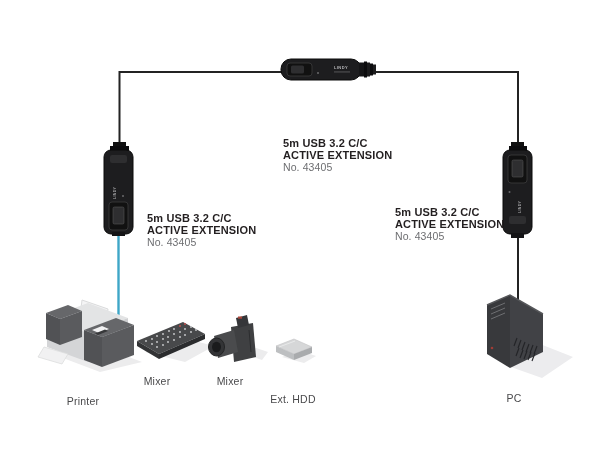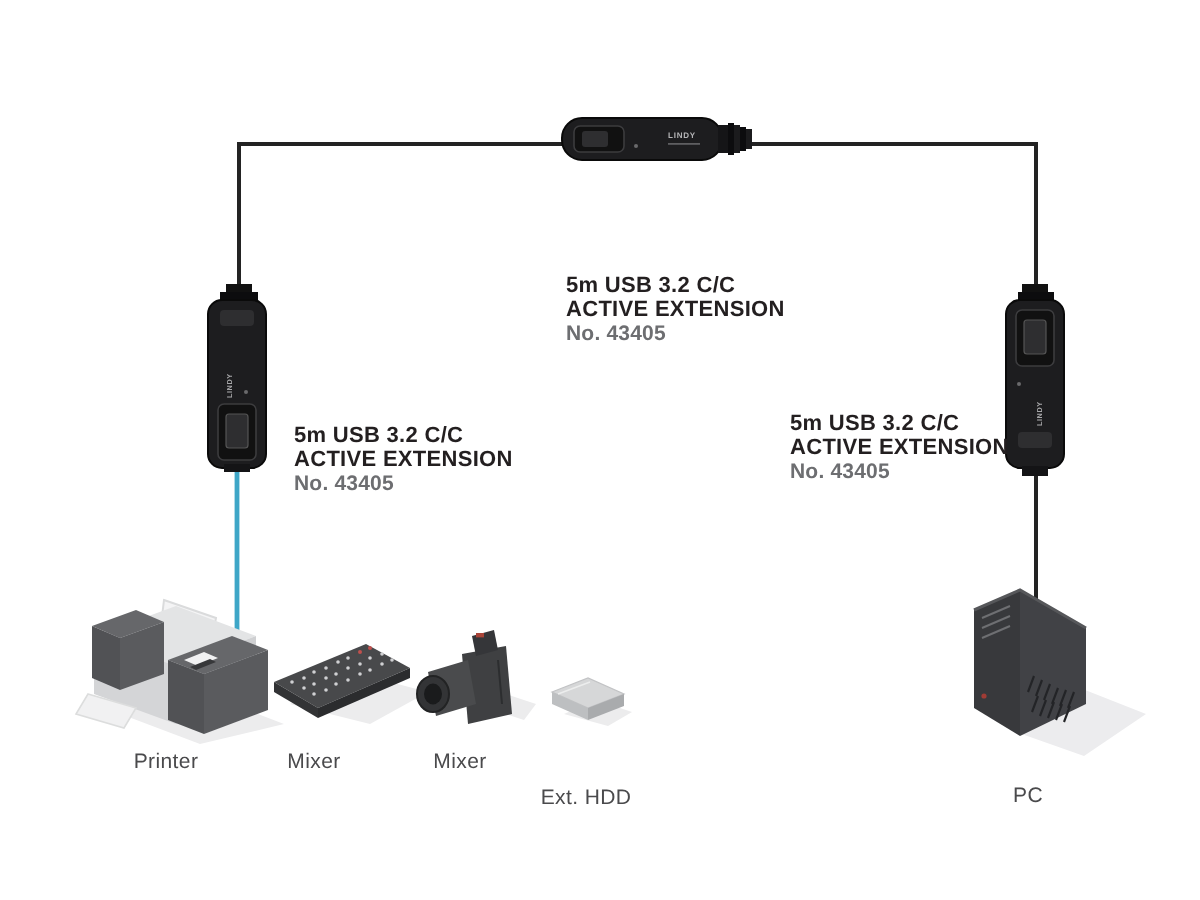--- a/index.html
+++ b/index.html
@@ -7,21 +7,21 @@
     position:relative;width:600px;height:450px;background:#ffffff;overflow:hidden;
     font-family:"Liberation Sans",sans-serif;
   }
   .diagram-svg{position:absolute;left:0;top:0;}
   .ext-label{
     position:absolute;
     font-weight:bold;font-size:11px;line-height:11.5px;
     color:#231f20;letter-spacing:.15px;white-space:nowrap;margin-top:41px;
   }
   .ext-label .num{
-    display:block;font-weight:700;font-size:10.5px;color:#6d6e71;letter-spacing:.1px;margin-top:.5px;
+    display:block;font-weight:400;font-size:10.5px;color:#6d6e71;letter-spacing:.1px;margin-top:.5px;
   }
   .ext-label span{display:block;}
   .dev-label{
     position:absolute;transform:translateX(-50%);
     font-size:10.5px;color:#4a4a4c;letter-spacing:.2px;white-space:nowrap;
   }
 </style>
 </head>
 <body>
 
@@ -180,19 +180,19 @@
     <span>ACTIVE EXTENSION</span>
     <span class="num">No. 43405</span>
   </div>
 
   <div class="ext-label" style="left:395px;top:166px">
     <span>5m USB 3.2 C/C</span>
     <span>ACTIVE EXTENSION</span>
     <span class="num">No. 43405</span>
   </div>
 
-  <div class="dev-label" style="left:83px;top:375px">Printer</div>
+  <div class="dev-label" style="left:83px;top:395px">Printer</div>
   <div class="dev-label" style="left:157px;top:375px">Mixer</div>
   <div class="dev-label" style="left:230px;top:375px">Mixer</div>
   <div class="dev-label" style="left:293px;top:393px">Ext. HDD</div>
   <div class="dev-label" style="left:514px;top:392px">PC</div>
 
 </div>
 
 </body></html>

